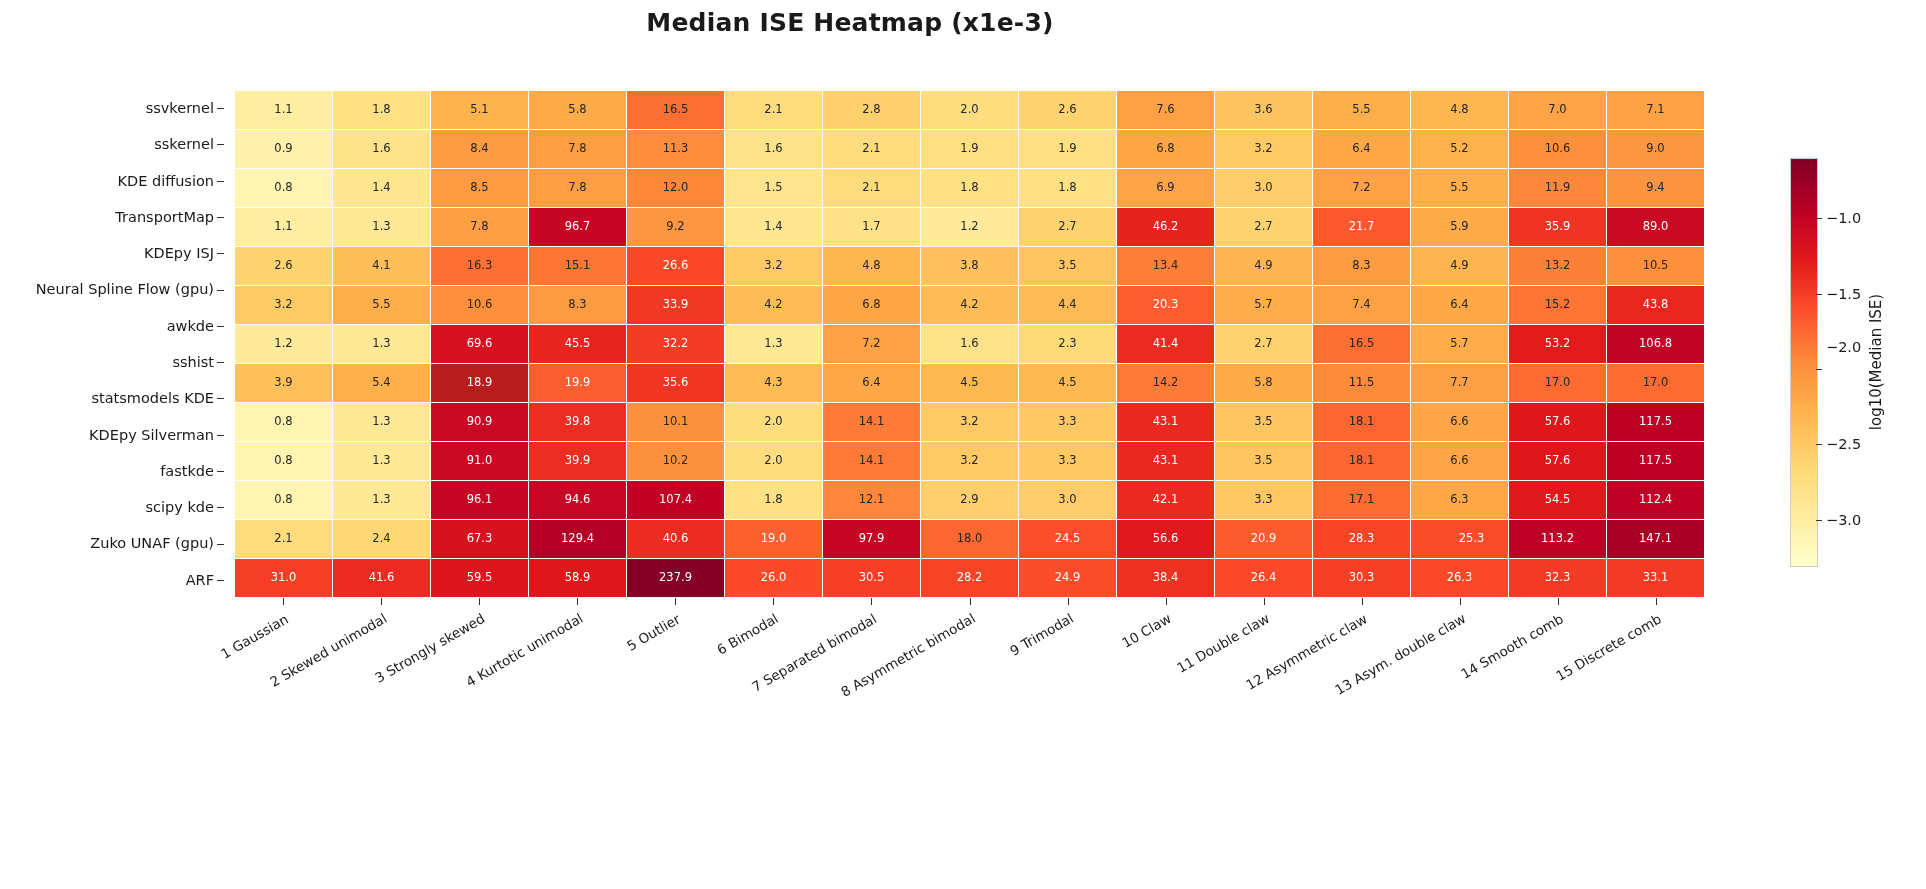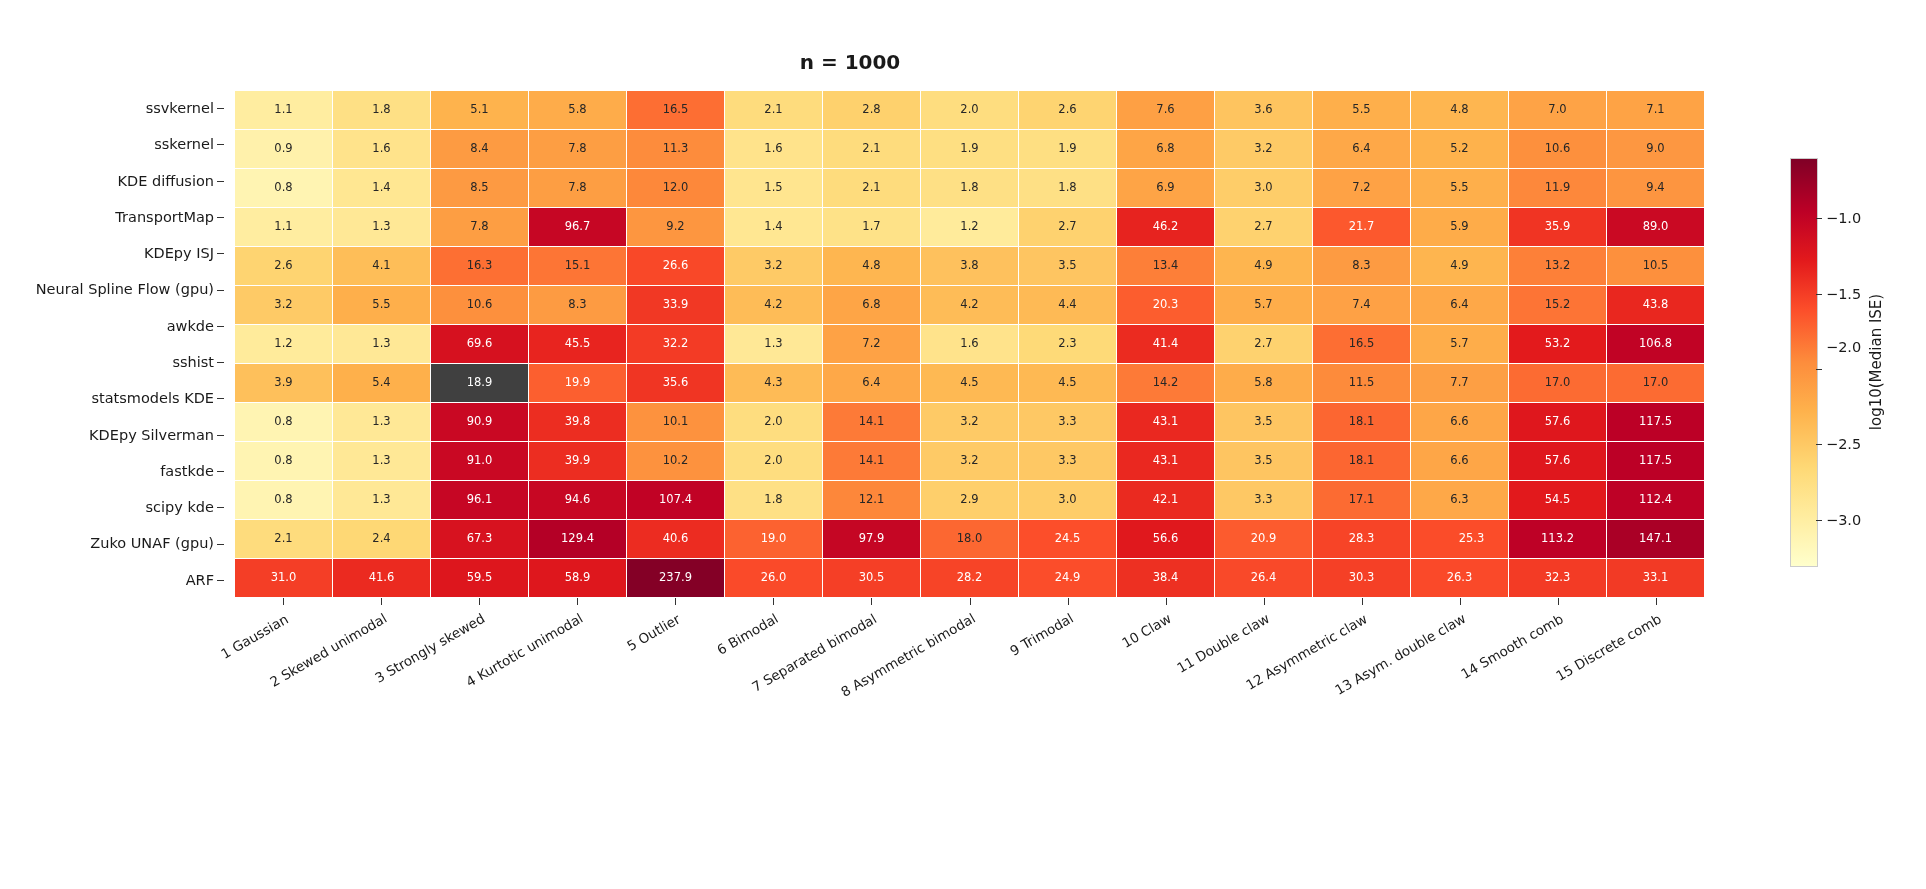--- a/index.html
+++ b/index.html
@@ -153,21 +153,21 @@
     color: #1a1a1a;
     transform: translate(-50%, -50%) rotate(-90deg);
     white-space: nowrap;
   }
 </style>
 </head>
 <body>
 
 <div id="root">
 
-  <div class="subtitle">n = 1000</div>
+  <div class="title">Median ISE Heatmap (x1e-3)</div>
 
   <div class="ylabels">
       <div class="ylabel" style="top: 0px;">ssvkernel</div>
       <div class="ytick" style="top: 18.1429px;"></div>
       <div class="ylabel" style="top: 36.2857px;">sskernel</div>
       <div class="ytick" style="top: 54.4286px;"></div>
       <div class="ylabel" style="top: 72.5714px;">KDE diffusion</div>
       <div class="ytick" style="top: 90.7143px;"></div>
       <div class="ylabel" style="top: 108.857px;">TransportMap</div>
       <div class="ytick" style="top: 127px;"></div>
@@ -311,21 +311,21 @@
             <td style="background: rgb(235, 43, 32); color: rgb(255, 255, 255);">41.4</td>
             <td style="background: rgb(254, 210, 111); color: rgb(38, 38, 38);">2.7</td>
             <td style="background: rgb(253, 110, 51); color: rgb(38, 38, 38);">16.5</td>
             <td style="background: rgb(254, 173, 74); color: rgb(38, 38, 38);">5.7</td>
             <td style="background: rgb(227, 26, 28); color: rgb(255, 255, 255);">53.2</td>
             <td style="background: rgb(193, 3, 37); color: rgb(255, 255, 255);">106.8</td>
           </tr>
           <tr>
             <td style="background: rgb(254, 192, 91); color: rgb(38, 38, 38);">3.9</td>
             <td style="background: rgb(254, 176, 75); color: rgb(38, 38, 38);">5.4</td>
-            <td style="background: #404040; color: rgb(255, 255, 255);">18.9</td>
+            <td style="background: #b91c1c; color: rgb(255, 255, 255);">18.9</td>
             <td style="background: rgb(252, 95, 47); color: rgb(255, 255, 255);">19.9</td>
             <td style="background: rgb(240, 53, 35); color: rgb(255, 255, 255);">35.6</td>
             <td style="background: rgb(254, 187, 86); color: rgb(38, 38, 38);">4.3</td>
             <td style="background: rgb(254, 168, 72); color: rgb(38, 38, 38);">6.4</td>
             <td style="background: rgb(254, 185, 83); color: rgb(38, 38, 38);">4.5</td>
             <td style="background: rgb(254, 185, 83); color: rgb(38, 38, 38);">4.5</td>
             <td style="background: rgb(253, 122, 55); color: rgb(38, 38, 38);">14.2</td>
             <td style="background: rgb(254, 172, 74); color: rgb(38, 38, 38);">5.8</td>
             <td style="background: rgb(253, 139, 59); color: rgb(38, 38, 38);">11.5</td>
             <td style="background: rgb(253, 159, 68); color: rgb(38, 38, 38);">7.7</td>

